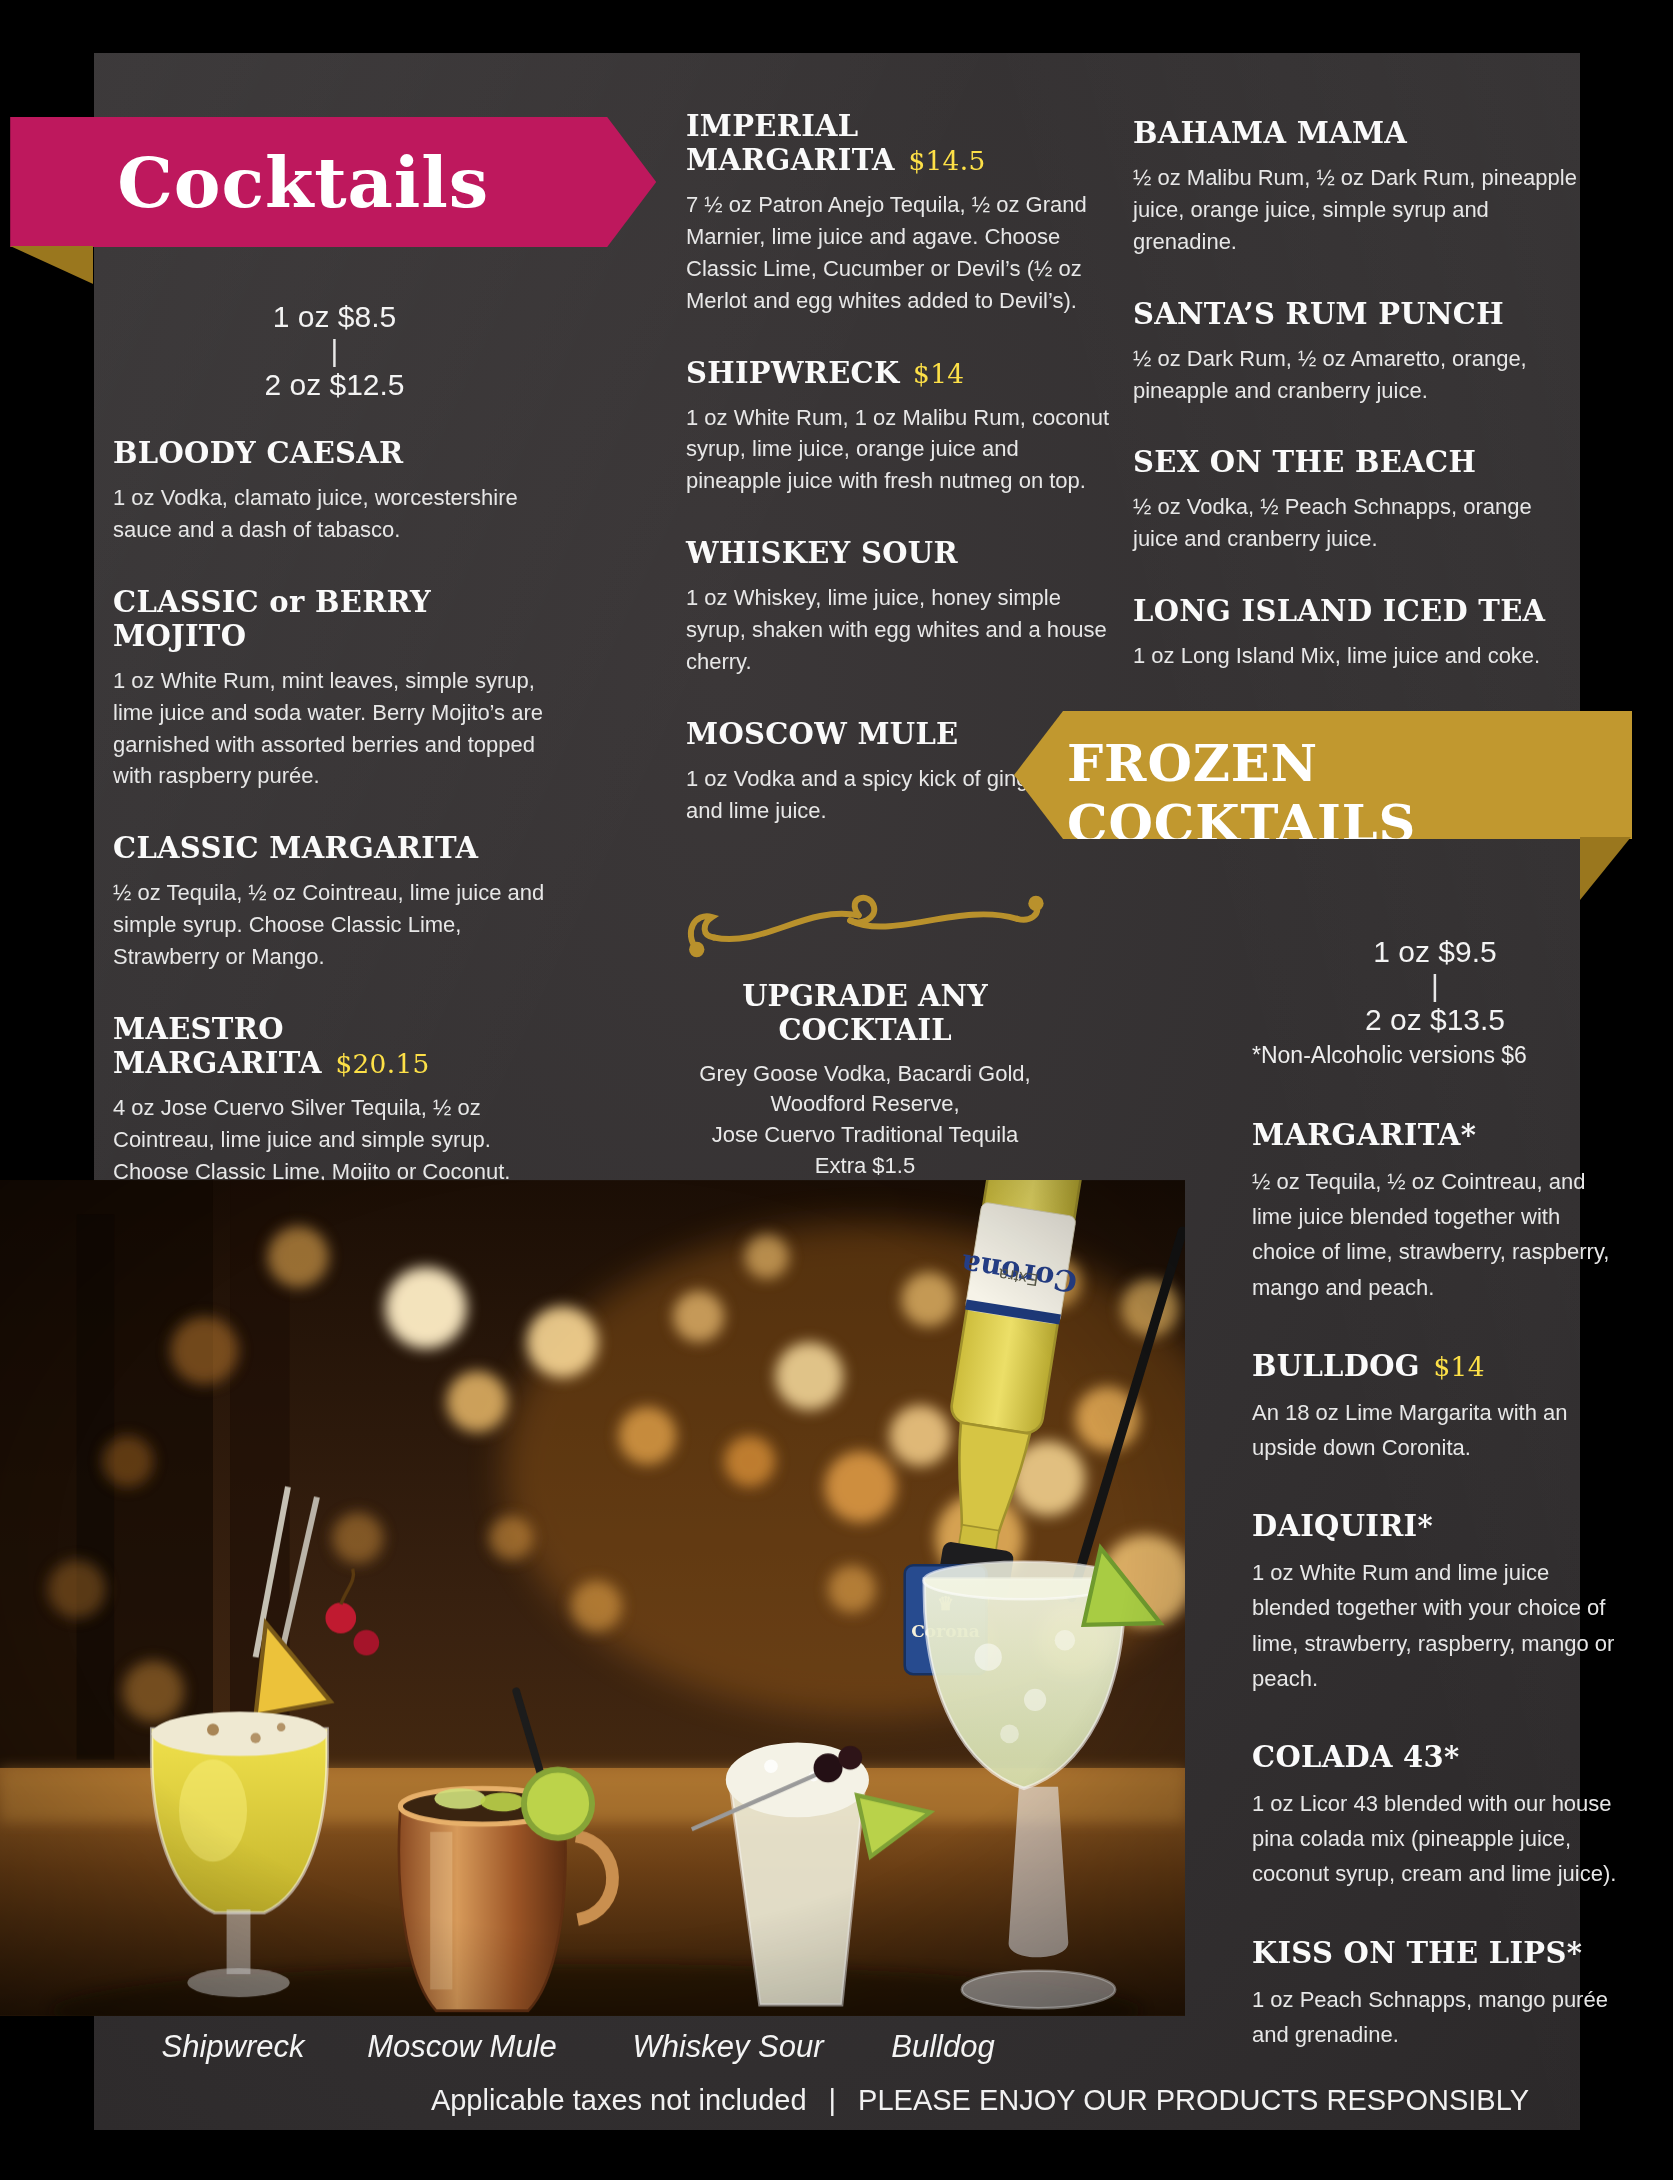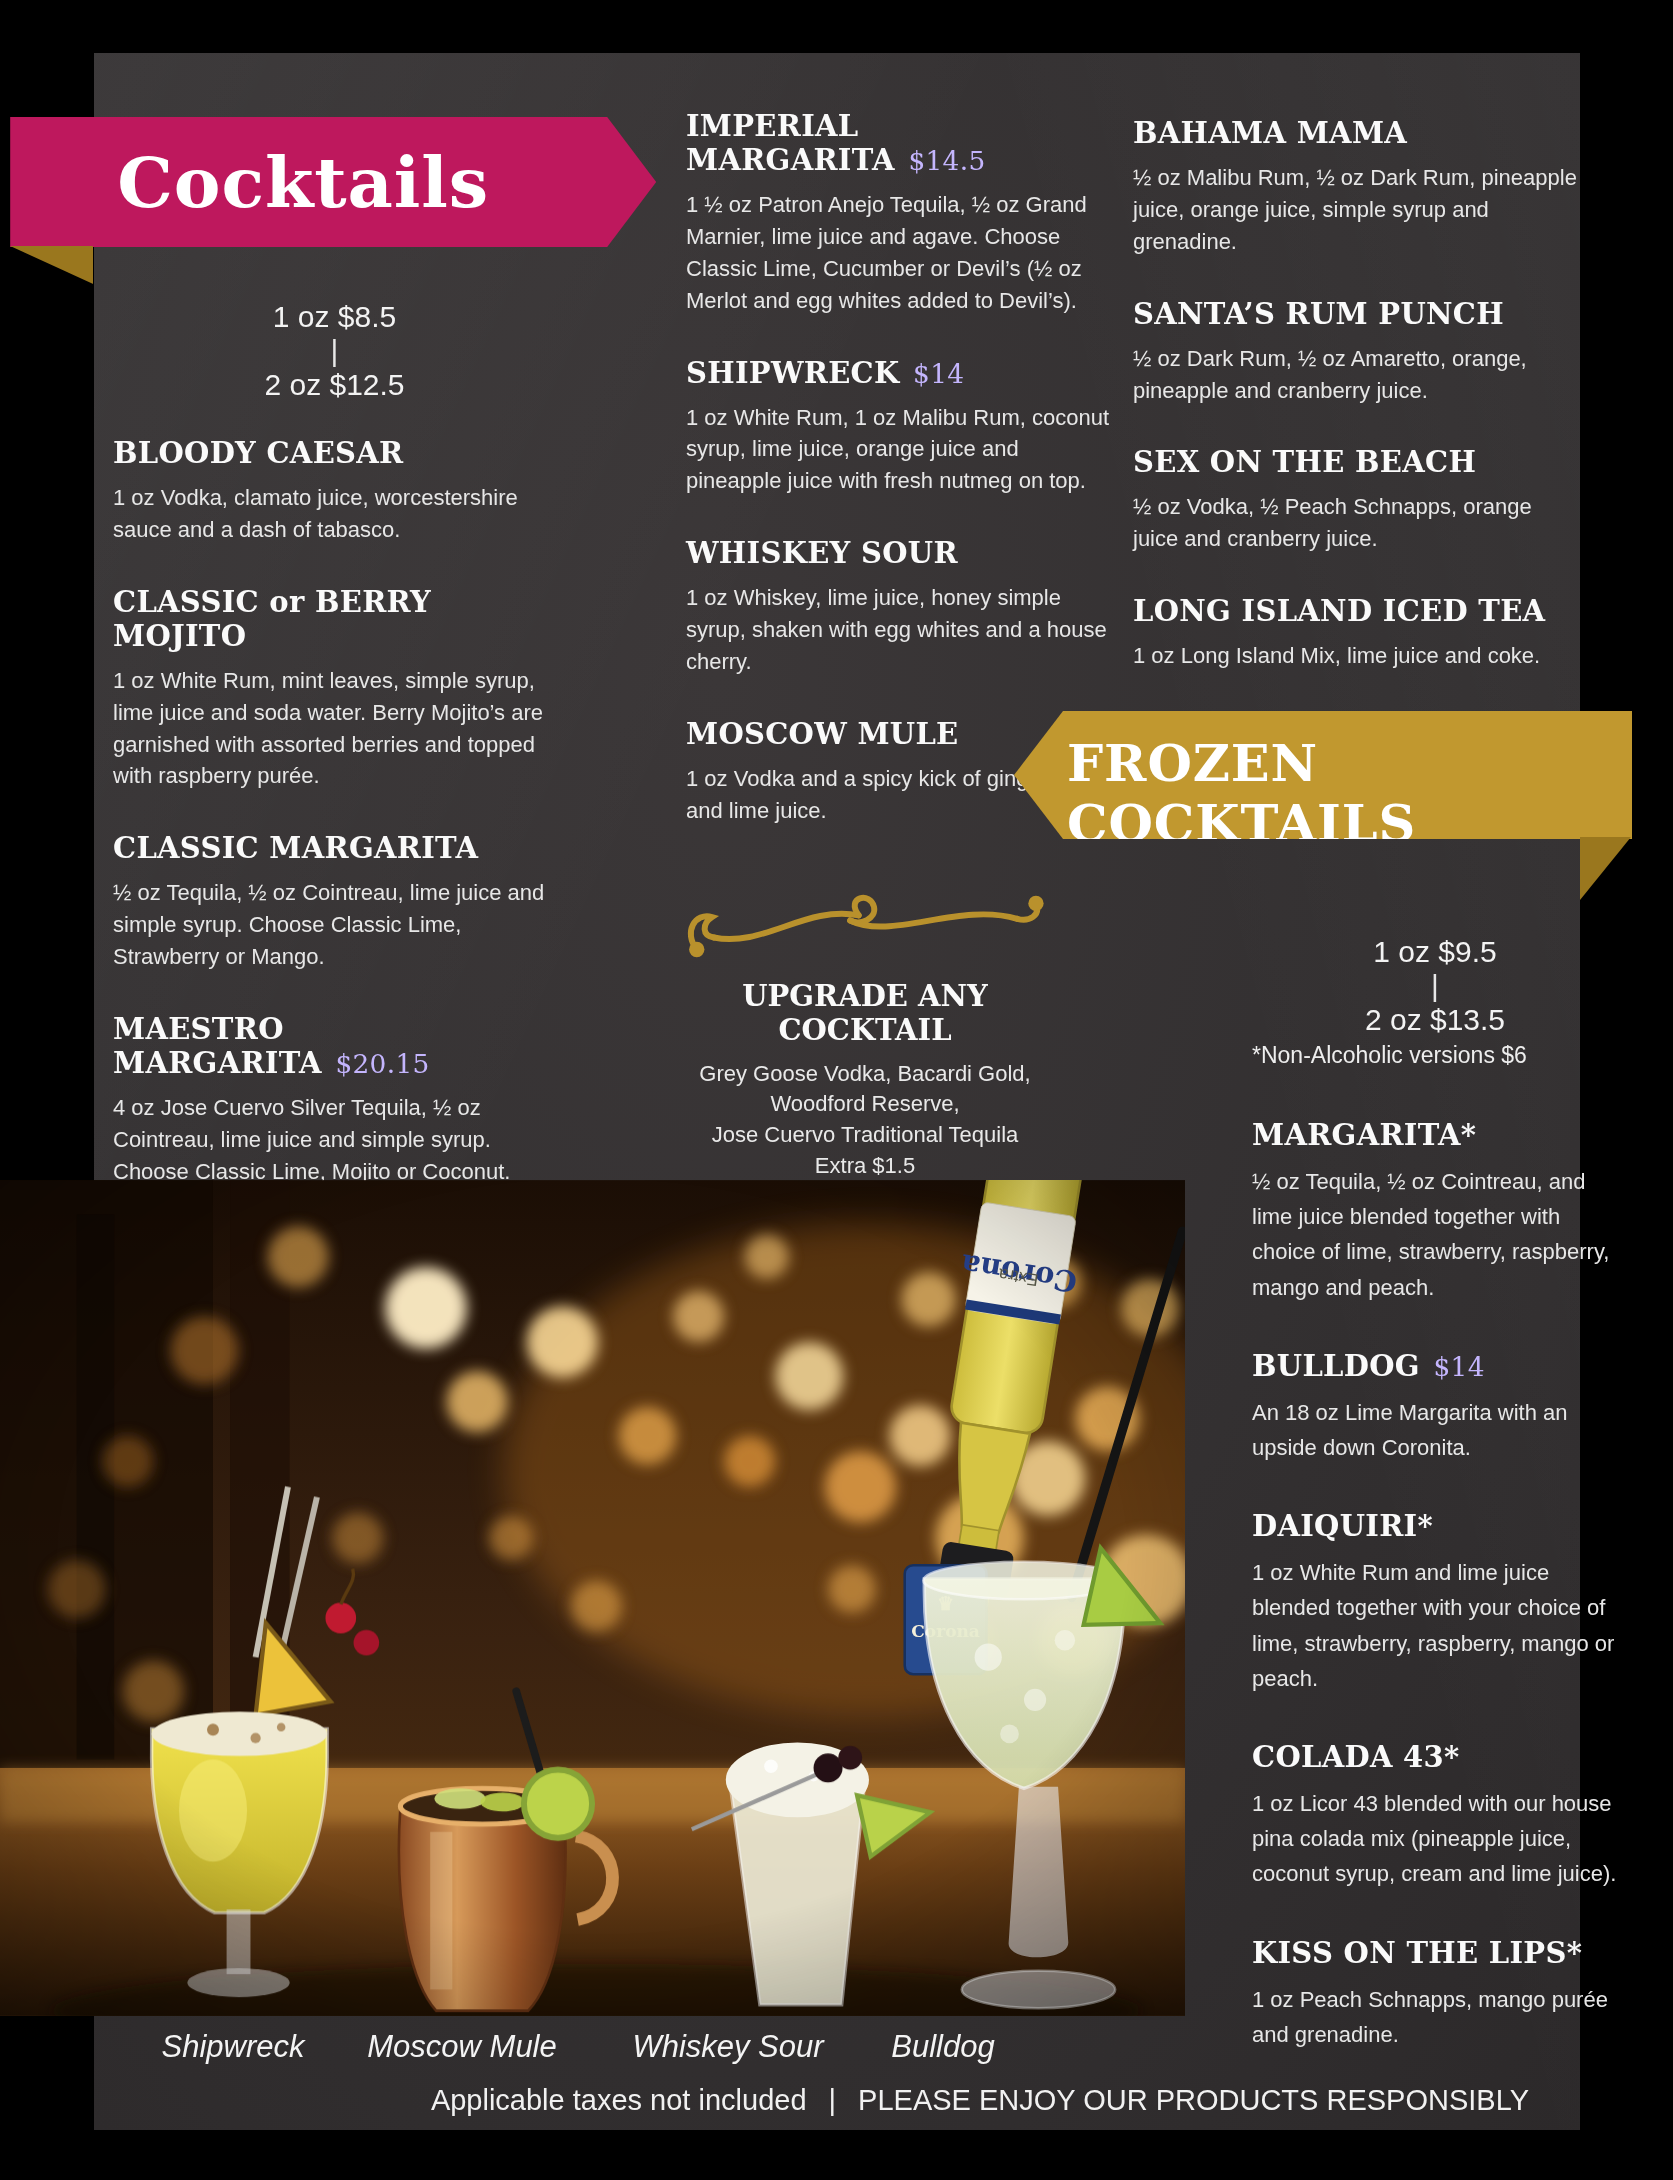--- a/index.html
+++ b/index.html
@@ -26,21 +26,21 @@
   .fold-right{position:absolute;left:1580px;top:837px;width:51px;height:63px;
       clip-path:polygon(0 0,100% 0,0 100%);}
   
   .col{position:absolute;}
   .price-line{display:flex;align-items:center;font-size:30px;color:#f3f3f3;margin:0 0 34px 0;flex-direction:column;}
   .price-line .sep{margin:0 37px;font-weight:300;color:#e8e8e8;}
   .price-line.frozen-price{margin-bottom:5.1px;}
   .price-note{font-size:23px;color:#eeeeee;margin:0 0 49px 0;}
   .ihead{font-family:"DejaVu Serif","Liberation Serif",serif;font-weight:bold;font-size:29px;
          color:#fafafa;margin:0 0 12px 0;letter-spacing:0.3px;}
-  .iprice{font-weight:normal;font-size:26.4px;margin-left:13.6px;color:#c4b5fd;}
+  .iprice{font-weight:normal;font-size:26.4px;margin-left:13.6px;color:#fde047;}
   .idesc{font-size:22px;line-height:1.45;color:#e7e7e7;margin:0 0 39px 0;}
   #frozen-items .idesc{line-height:1.6;margin-bottom:44px;}
   
   .upgrade{position:absolute;left:671px;top:893px;width:388px;text-align:center;}
   .upgrade .uhead{font-family:"DejaVu Serif","Liberation Serif",serif;font-weight:bold;
       font-size:29px;color:#fafafa;margin:13.6px 0 12px 0;}
   .upgrade .uline{font-size:22px;line-height:1.4;color:#e9e9e9;margin:0;}
   .flourish{display:block;margin:0 auto;}
   
   .photo{position:absolute;left:0;top:1180px;width:1185px;height:836px;overflow:hidden;}
@@ -85,21 +85,21 @@
           <h3 class="ihead"><span>MAESTRO MARGARITA</span><span class="iprice">$20.15</span></h3>
           <p class="idesc">4 oz Jose Cuervo Silver Tequila, ½ oz Cointreau, lime juice and simple syrup. Choose Classic Lime, Mojito or Coconut.</p>
         </div>
       </div>
   </div>
 
   <div class="col" style="left:686px;top:109px;width:434px;">
     <div id="col2">
         <div class="item">
           <h3 class="ihead"><span>IMPERIAL MARGARITA</span><span class="iprice">$14.5</span></h3>
-          <p class="idesc">1 ½ oz Patron Anejo Tequila, ½ oz Grand Marnier, lime juice and agave. Choose Classic Lime, Cucumber or Devil’s (½ oz Merlot and egg whites added to Devil’s).</p>
+          <p class="idesc">7 ½ oz Patron Anejo Tequila, ½ oz Grand Marnier, lime juice and agave. Choose Classic Lime, Cucumber or Devil’s (½ oz Merlot and egg whites added to Devil’s).</p>
         </div>
         <div class="item">
           <h3 class="ihead"><span>SHIPWRECK</span><span class="iprice">$14</span></h3>
           <p class="idesc">1 oz White Rum, 1 oz Malibu Rum, coconut syrup, lime juice, orange juice and pineapple juice with fresh nutmeg on top.</p>
         </div>
         <div class="item">
           <h3 class="ihead"><span>WHISKEY SOUR</span></h3>
           <p class="idesc">1 oz Whiskey, lime juice, honey simple syrup, shaken with egg whites and a house cherry.</p>
         </div>
         <div class="item">

